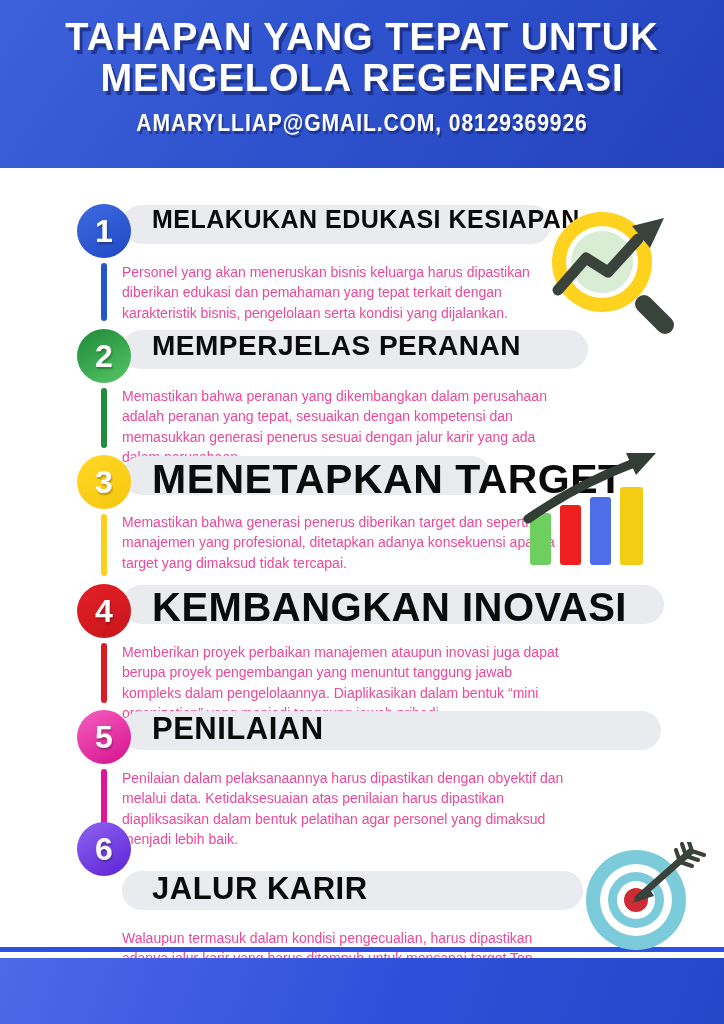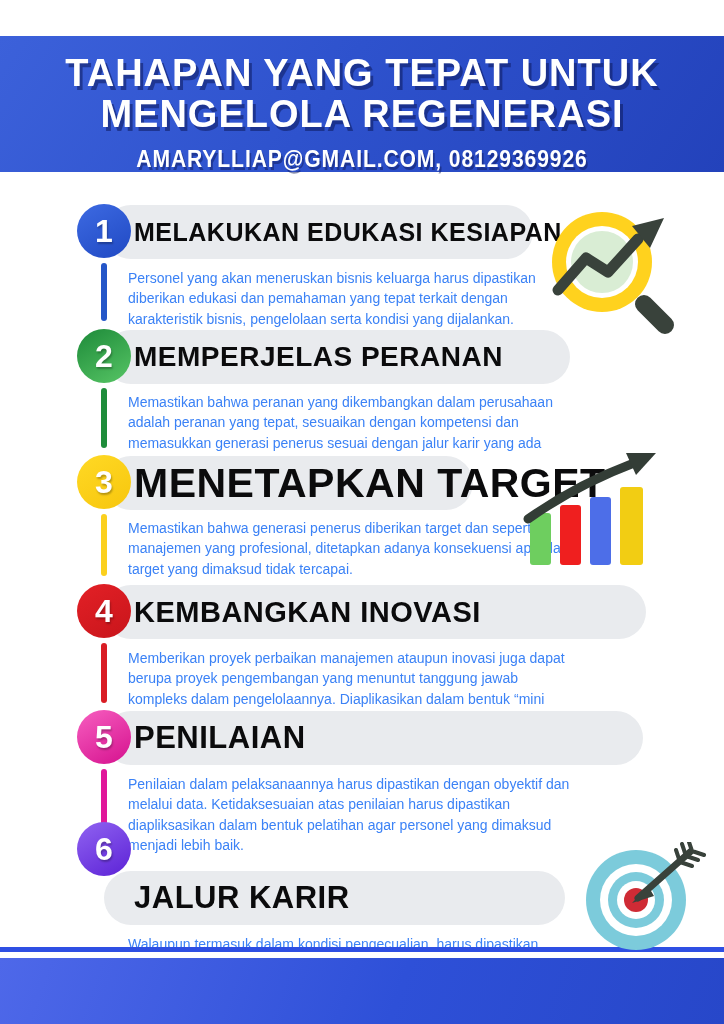--- a/index.html
+++ b/index.html
@@ -1,52 +1,52 @@
 <!DOCTYPE html>
 <html><head>
 <meta charset="utf-8">
 <style>
   html,body{margin:0;padding:0;background:#ffffff;}
   .page{position:relative;width:724px;height:1024px;background:#ffffff;overflow:hidden;
         font-family:"Liberation Sans",sans-serif;}
 
   
-  .hdr{position:absolute;top:0;left:0;width:724px;height:136px;
-       background:linear-gradient(125deg,#3c61da 0%,#2e52cd 45%,#2342bb 100%);margin-top:36px;}
+  .hdr{position:absolute;top:0;left:0;width:724px;height:168px;
+       background:linear-gradient(125deg,#3c61da 0%,#2e52cd 45%,#2342bb 100%);}
   .hdr-title{padding-top:17px;text-align:center;color:#ffffff;font-weight:800;
              font-size:38px;line-height:41px;letter-spacing:1px;
              text-shadow:3px 4px 0 rgba(13,25,92,.55);}
   .hdr-contact{margin-top:10px;text-align:center;color:#ffffff;font-weight:700;
                font-size:24px;letter-spacing:1px;transform:scaleX(.88);
                text-shadow:2px 3px 0 rgba(13,25,92,.5);}
 
   
   .circle{position:absolute;left:77px;width:54px;height:54px;border-radius:50%;
           display:flex;align-items:center;justify-content:center;z-index:3;
           color:#fff;font-weight:800;font-size:32px;
           text-shadow:1px 2px 2px rgba(0,0,0,.28);}
-  .pill{position:absolute;left:104px;height:54px;background:#e9ebee;border-radius:28px;
-        display:flex;align-items:center;padding-left:30px;box-sizing:border-box;z-index:1;}
+  .pill{position:absolute;left:122px;height:39px;background:#e9ebee;border-radius:28px;
+        display:flex;align-items:flex-start;padding-left:30px;box-sizing:border-box;z-index:1;}
   .t{margin:0;color:#0b0b0c;font-weight:800;letter-spacing:.5px;white-space:nowrap;}
   .connector{position:absolute;left:101px;width:6px;border-radius:3px;z-index:0;}
-  .body{position:absolute;left:122px;margin:6px;font-size:14px;line-height:1.45;
-        color:#3b82f6;}
+  .body{position:absolute;left:122px;margin:0;font-size:14px;line-height:1.45;
+        color:#ec4899;}
   .icon{position:absolute;z-index:2;}
 
   .b1{top:204px;background:linear-gradient(150deg,#3d6ae2 0%,#2049c3 100%);}
   .b2{top:329px;background:linear-gradient(150deg,#1d8a39 0%,#57c565 100%);}
   .b3{top:455px;background:linear-gradient(150deg,#ffd925 0%,#f7c60d 100%);}
   .b4{top:584px;background:linear-gradient(150deg,#e32026 0%,#c8151b 100%);}
   .b5{top:710px;background:linear-gradient(150deg,#f75fc0 0%,#d5118e 100%);}
   .b6{top:822px;background:linear-gradient(150deg,#9063f1 0%,#5c22d6 100%);}
 
   .p1{top:205px;width:429px;} .t1{font-size:25px;}
   .p2{top:330px;width:466px;} .t2{font-size:28px;}
   .p3{top:456px;width:369px;} .t3{font-size:41px;}
-  .p4{top:585px;width:542px;} .t4{font-size:29px;}
+  .p4{top:585px;width:542px;} .t4{font-size:40px;}
   .p5{top:711px;width:539px;} .t5{font-size:31px;}
   .p6{top:823px;width:461px;margin-top:48px;} .t6{font-size:31px;}
 
   .k1{top:263px;height:58px;background:#2456c8;}
   .k2{top:388px;height:60px;background:#1e8c3a;}
   .k3{top:514px;height:62px;background:#fbd01e;}
   .k4{top:643px;height:60px;background:#d91d24;}
   .k5{top:769px;height:56px;background:#e0169a;}
 
   .d1{top:262px;width:432px;}

